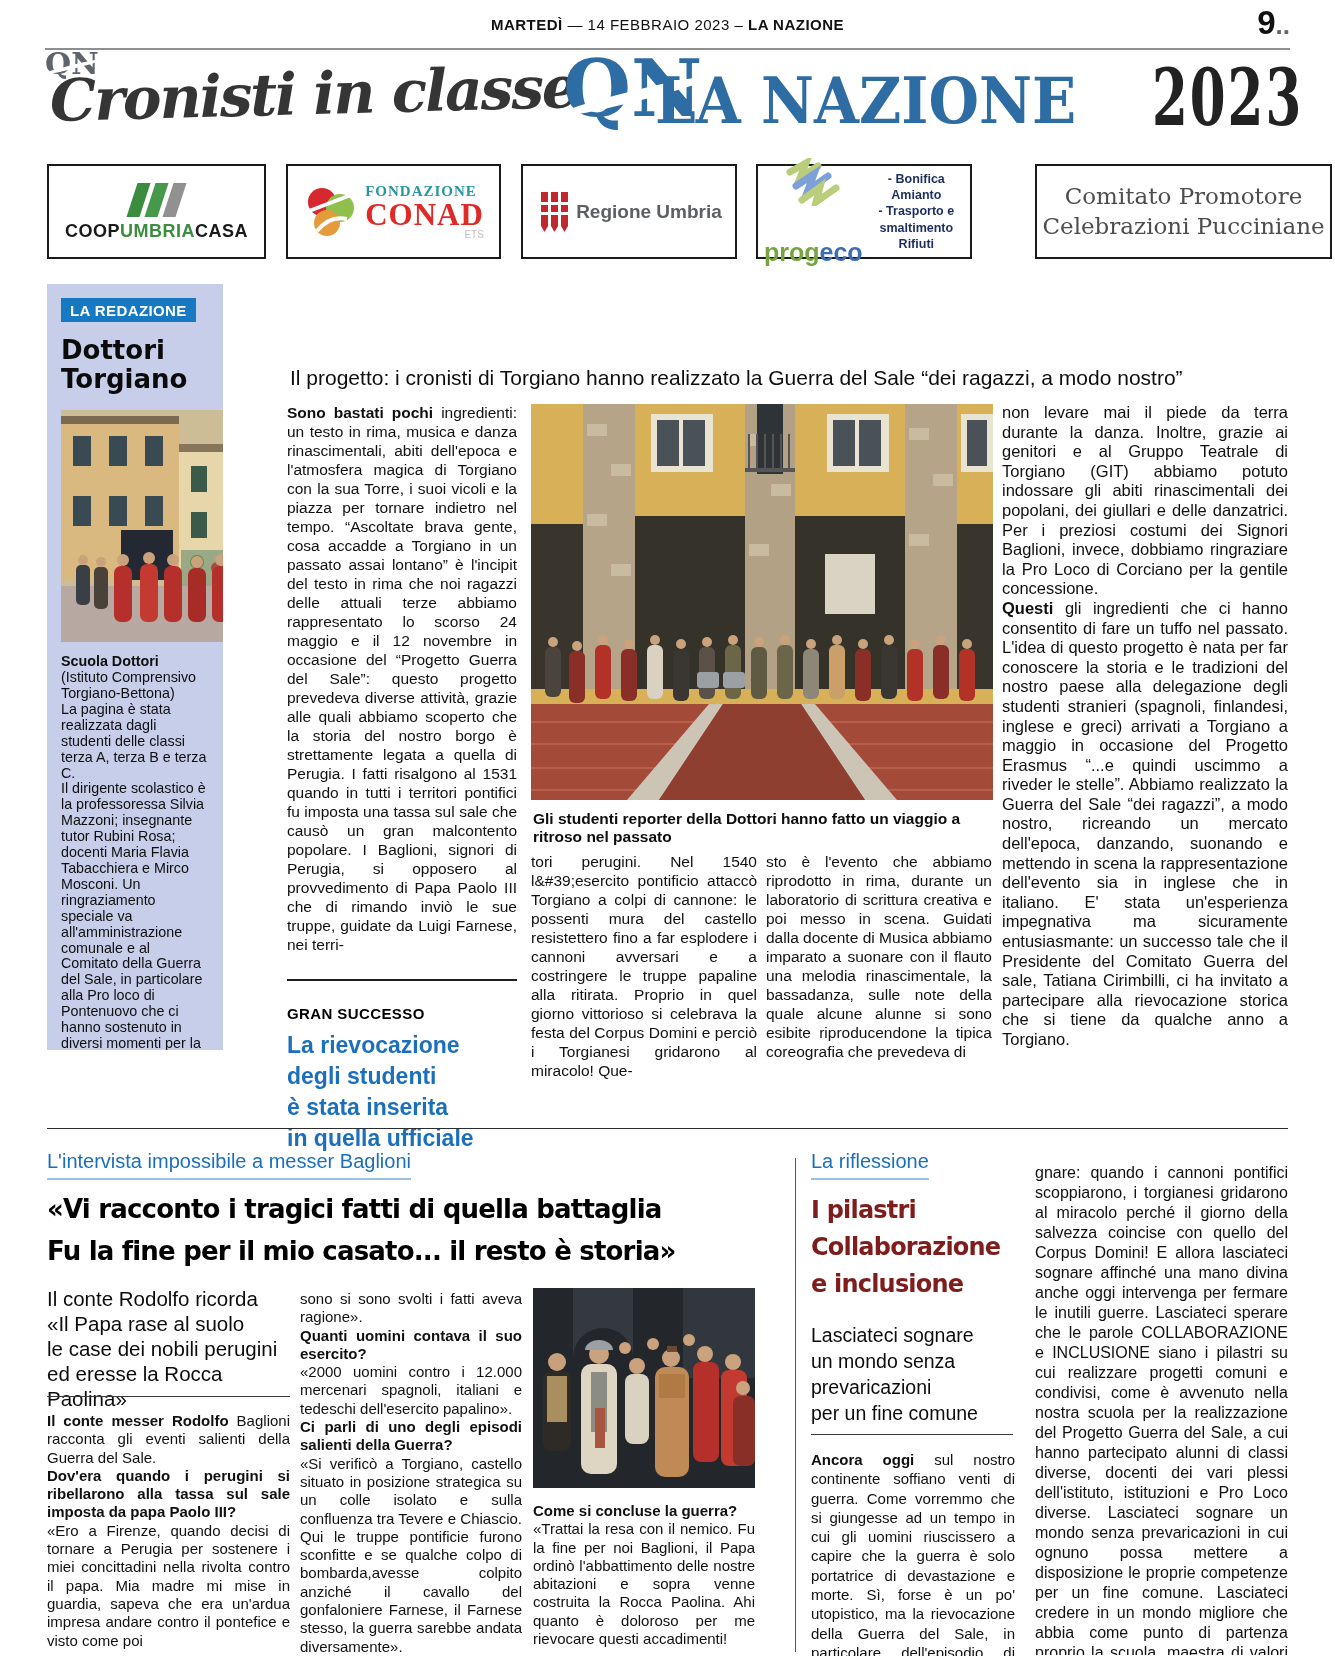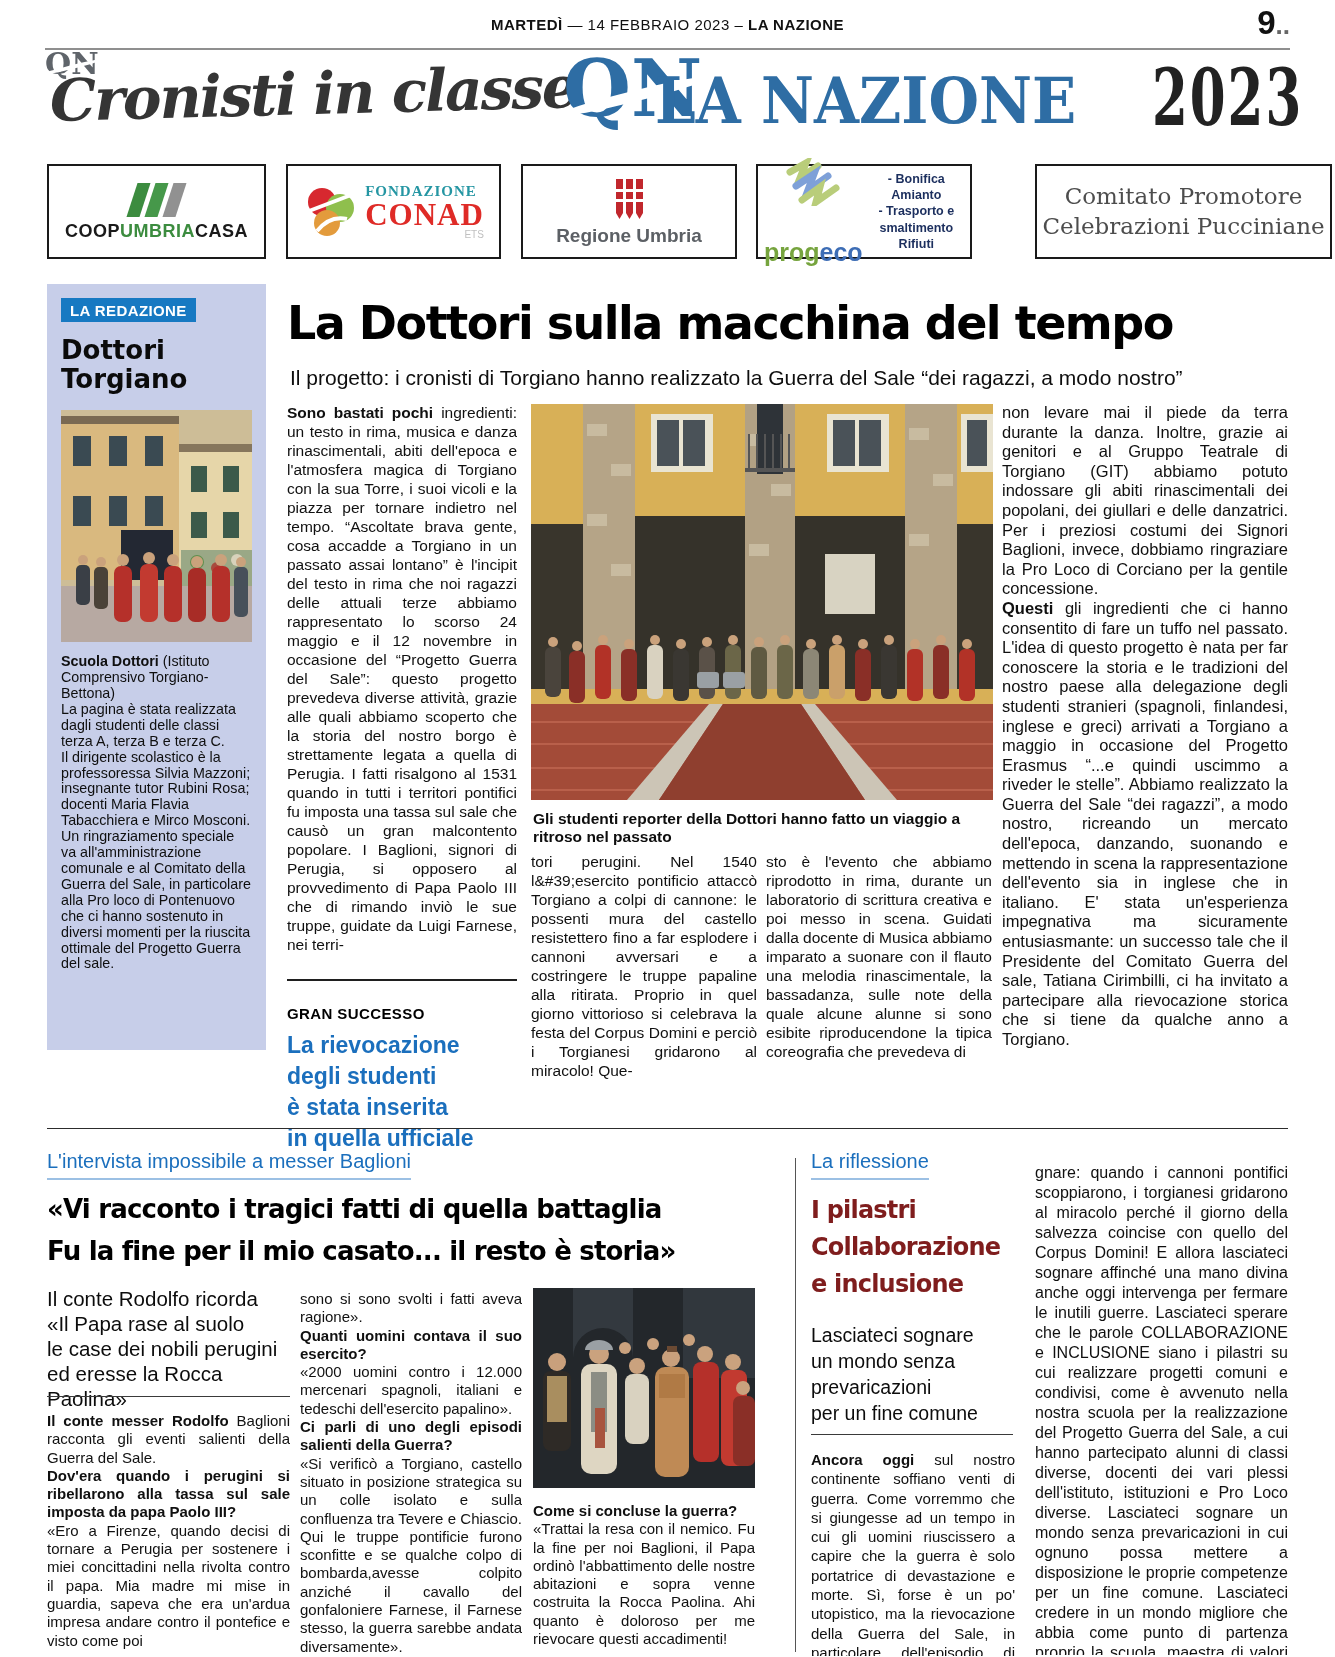--- a/index.html
+++ b/index.html
@@ -35,33 +35,33 @@
              display:flex; align-items:center; justify-content:center; }
   #sp-coop   { left:47px;  width:219px; flex-direction:column; gap:4px; }
   .coop-bars { display:flex; gap:5px; height:36px; align-items:flex-end; }
   .coop-bar  { width:13px; height:34px; transform:skewX(-18deg); }
   .coop-text { font-size:18px; font-weight:bold; letter-spacing:.5px; }
   #sp-conad  { left:286px; width:215px; gap:8px; }
   .conad-txt { display:flex; flex-direction:column; align-items:flex-start; line-height:1; }
   .conad-l1  { font-family:"Liberation Serif", serif; font-weight:bold; font-size:15px; color:#2596a3; letter-spacing:1px; }
   .conad-l2  { font-family:"Liberation Serif", serif; font-weight:bold; font-size:31px; color:#df2b27; letter-spacing:1px; }
   .conad-l3  { font-size:10px; color:#c0c0c0; align-self:flex-end; }
-  #sp-umbria { left:521px; width:216px; flex-direction:column; gap:4px; }
+  #sp-umbria { left:521px; width:216px; flex-direction:row; gap:4px; }
   .umbria-label { font-size:19px; font-weight:bold; color:#5c6065; }
   #sp-progeco { left:756px; width:216px; gap:6px; padding:0 6px; }
   .progeco-left { display:flex; flex-direction:column; align-items:center;gap:34px; }
   .progeco-brand { font-size:25px; font-weight:bold; line-height:1; }
   .pg-green { color:#76a43e; } .pg-blue { color:#3d6db5; }
   .progeco-desc { font-size:12.5px; font-weight:bold; color:#1c2f5e; line-height:1.3; white-space:pre-line; text-align:center; }
   #sp-comitato { left:991px; width:297px;margin-left:44px; }
   .comitato-label { font-family:"DejaVu Serif", serif; font-size:23px; color:#4d4d4d; line-height:1.3;
                     white-space:pre-line; text-align:center; }
 
   
-  #sidebar { left:47px; top:284px; width:219px; height:766px; background:#c7cee9; padding:14px; overflow:hidden; }
+  #sidebar { left:47px; top:284px; width:176px; height:766px; background:#c7cee9; padding:14px; overflow:hidden; }
   .badge { display:inline-block; background:#1779c2; color:#fff; font-size:15px; font-weight:bold;
            letter-spacing:.4px; padding:4px 9px 3px; }
   .sb-title { margin-top:14px; font-family:"DejaVu Sans", sans-serif; font-weight:bold; font-size:26px;
               line-height:1.12; color:#0b0b0b; white-space:pre-line; }
   .sb-photo { margin-top:16px; display:block; }
   .sb-body { margin-top:12px; font-size:14.3px; line-height:15.9px; color:#0f0f0f; white-space:pre-line; }
   .sb-body .lead { font-weight:bold; }
 
   
   #ma-headline { left:287px; top:296px; width:1005px; font-family:"DejaVu Sans", sans-serif; font-weight:bold;
@@ -239,21 +239,20 @@
         <circle cx="180" cy="152" r="5" fill="#caa27c"></circle>
           <rect x="173" y="157" width="14" height="50" rx="5" fill="#47505a"></rect>
       </g>
     </svg>
     <div class="sb-body"><span class="lead">Scuola Dottori</span><span> (Istituto Comprensivo Torgiano-Bettona)
 La pagina è stata realizzata dagli studenti delle classi terza A, terza B e terza C.
 Il dirigente scolastico è la professoressa Silvia Mazzoni; insegnante tutor Rubini Rosa; docenti Maria Flavia Tabacchiera e Mirco Mosconi. Un ringraziamento speciale va all'amministrazione comunale e al Comitato della Guerra del Sale, in particolare alla Pro loco di Pontenuovo che ci hanno sostenuto in diversi momenti per la riuscita ottimale del Progetto Guerra del sale.</span></div>
   </div>
 
   
-  <div class="abs" id="ma-headline">La Dottori sulla macchina del tempo</div>
   <div class="abs" id="ma-subtitle">Il progetto: i cronisti di Torgiano hanno realizzato la Guerra del Sale “dei ragazzi, a modo nostro”</div>
 
   <div class="abs bodycol" id="ma-col1">
     <p><span class="lead">Sono bastati pochi</span><span> ingredienti: un testo in rima, musica e danza rinascimentali, abiti dell'epoca e l'atmosfera magica di Torgiano con la sua Torre, i suoi vicoli e la piazza per tornare indietro nel tempo. “Ascoltate brava gente, cosa accadde a Torgiano in un passato assai lontano” è l'incipit del testo in rima che noi ragazzi delle attuali terze abbiamo rappresentato lo scorso 24 maggio e il 12 novembre in occasione del “Progetto Guerra del Sale”: questo progetto prevedeva diverse attività, grazie alle quali abbiamo scoperto che la storia del nostro borgo è strettamente legata a quella di Perugia. I fatti risalgono al 1531 quando in tutti i territori pontifici fu imposta una tassa sul sale che causò un gran malcontento popolare. I Baglioni, signori di Perugia, si opposero al provvedimento di Papa Paolo III che di rimando inviò le sue truppe, guidate da Luigi Farnese, nei terri-</span></p>
   </div>
 
   <div class="abs" id="gs-box">
     <div class="gs-kicker">GRAN SUCCESSO</div>
     <div class="gs-text">La rievocazione
 degli studenti

